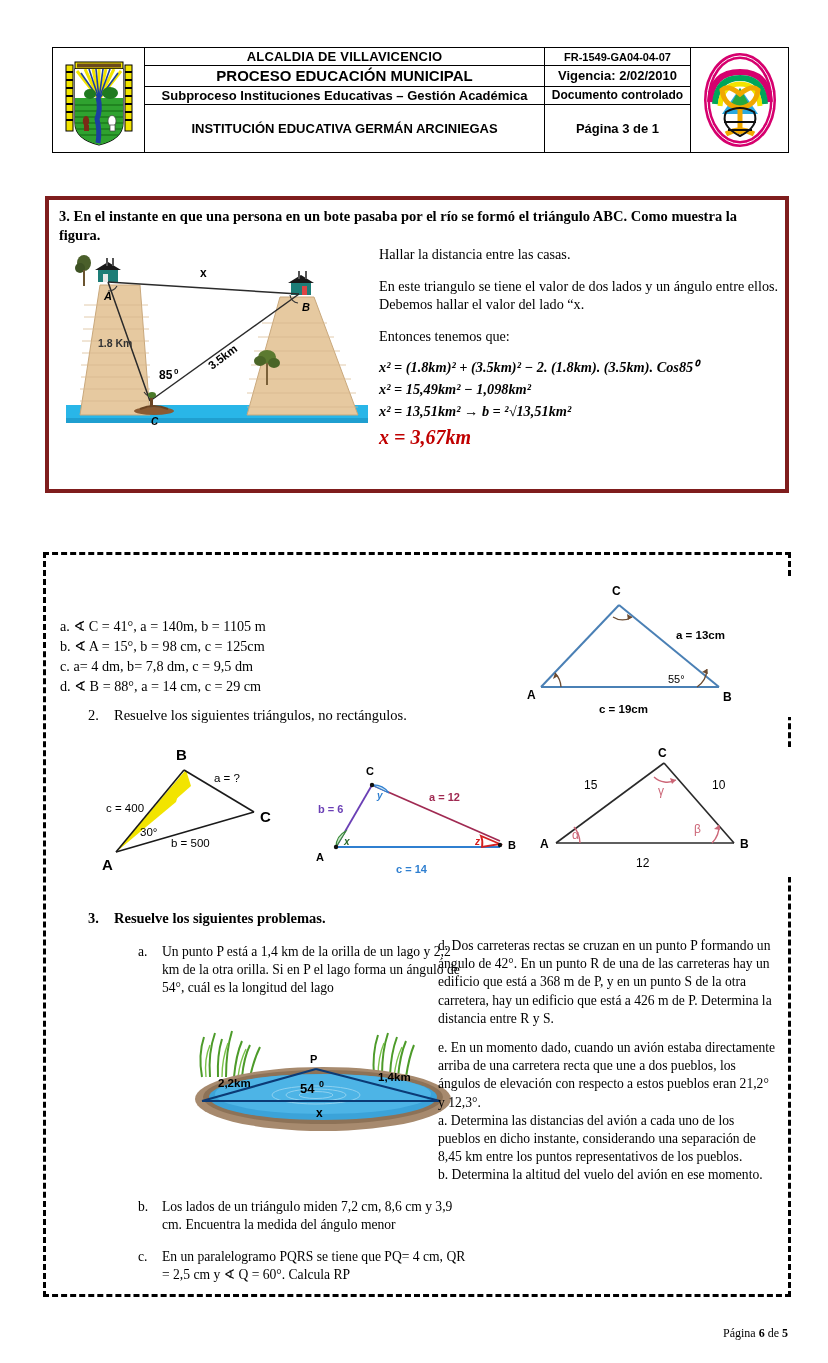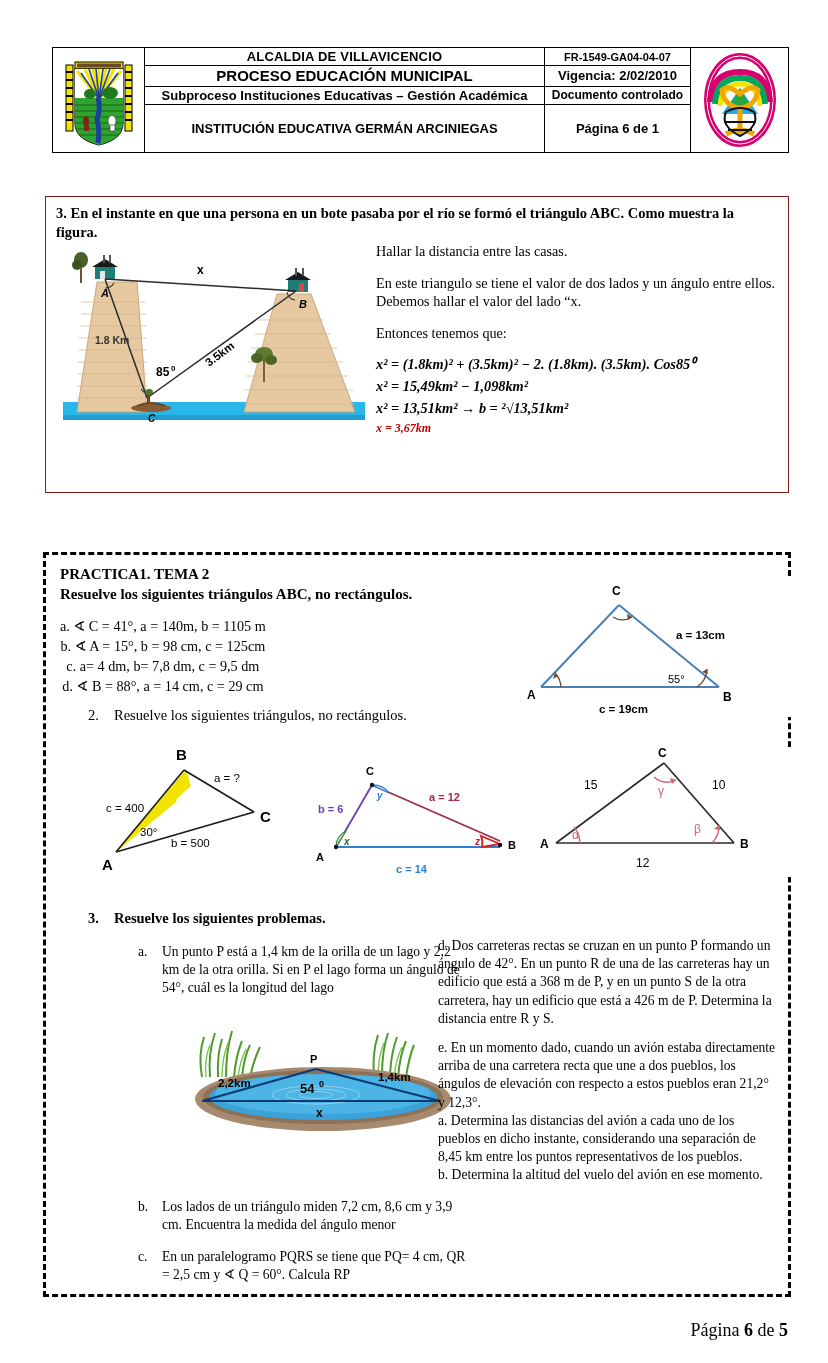--- a/index.html
+++ b/index.html
@@ -52,21 +52,21 @@
   .shield-l { width: 78px; height: 98px; display:block; margin: 0 auto; }
 
   
   .emblem-r { width: 84px; height: 100px; display:block; margin: 0 auto; }
 
   
   .box3 {
     position: absolute;
     left: 45px; top: 196px;
     width: 744px; height: 297px;
-    border: 1px solid #7f1d1d;
+    border: 4px solid #7f1d1d;
     background: #fff;
   }
   .box3-title {
     position: absolute; left: 10px; top: 7px; width: 720px;
     font-size: 14.5px; font-weight: bold; line-height: 1.30;
   }
   .fig3 {
     position: absolute; left: 13px; top: 45px;
     width: 310px; height: 185px;
   }
@@ -75,39 +75,39 @@
     font-size: 14.2px; line-height: 1.32;
   }
   .txt3 p { margin: 0 0 13px 0; }
   .eqblock {
     position: absolute; left: 330px; top: 156px; width: 404px;
     font-family: "Liberation Serif", serif;
     font-style: italic; font-weight: bold;
     font-size: 14.3px; line-height: 1.55;
   }
   .eqblock div { white-space: nowrap; }
-  .eq-red { color: #c00000; font-size: 12px; }
+  .eq-red { color: #c00000; font-size: 20px; }
 
   
   .practice {
     position: absolute;
     left: 43px; top: 552px;
     width: 748px; height: 745px;
     border: 3px dashed #000;
     background: #fff;
   }
   .pr-head {
     position: absolute; left: 14px; top: 10px;
     font-size: 15px; font-weight: bold; line-height: 1.33;
   }
   .pr-list {
     position: absolute; left: 14px; top: 62px;
     font-size: 14.2px; line-height: 1.40;
   }
-  .pr-list div { white-space: nowrap; text-align: center; }
+  .pr-list div { white-space: nowrap; }
 
   .fig-tri1 { position: absolute; left: 455px; top: 22px; width: 300px; height: 140px; }
 
   .q2 {
     position: absolute; left: 42px; top: 152px;
     font-size: 14.5px; font-weight: normal;
   }
   .q2 .num { display: inline-block; width: 26px; }
 
   .fig-tri2 { position: absolute; left: 30px; top: 185px;  width: 260px; height: 135px; }
@@ -130,21 +130,21 @@
   }
   .col-right p { margin: 0 0 11px 0; }
   .item { display: flex; margin-bottom: 11px; }
   .item .lbl { width: 24px; flex: 0 0 24px; }
   .item .bdy { flex: 1 1 auto; }
 
   .fig-lake { position: absolute; left: 50px; top: 76px; width: 270px; height: 120px; }
 
   .footer {
     position: absolute; right: 40px; bottom: 22px;
-    font-size: 18px;
+    font-size: 12px;
   }
   .footer b { font-weight: bold; }
 
   text { font-family: "Liberation Sans", sans-serif; }
 </style>
 </head>
 <body>
 
 <div class="header-wrap">
   <table class="hdr">
@@ -253,21 +253,21 @@
     <tr>
       <td class="cell-mid t-proceso">PROCESO EDUCACIÓN MUNICIPAL</td>
       <td class="cell-code t-vig">Vigencia: 2/02/2010</td>
     </tr>
     <tr>
       <td class="cell-mid t-subproc">Subproceso Instituciones Educativas – Gestión Académica</td>
       <td class="cell-code t-doc">Documento controlado</td>
     </tr>
     <tr style="height:48px">
       <td class="cell-mid t-inst">INSTITUCIÓN EDUCATIVA GERMÁN ARCINIEGAS</td>
-      <td class="cell-code t-pag">Página 6 de 1</td>
+      <td class="cell-code t-pag">Página 3 de 1</td>
     </tr>
   </tbody>
     </table>
 </div>
 
 <div class="box3">
 
   <div class="box3-title">3. En el instante en que una persona en un bote pasaba por el río se formó el triángulo ABC. Como muestra la figura.</div>
 
   <svg class="fig3" viewBox="0 0 310 185">
@@ -366,24 +366,20 @@
   <div class="eqblock">
     <div>x² = (1.8km)² + (3.5km)² − 2. (1.8km). (3.5km). Cos85⁰</div>
     <div>x² = 15,49km² − 1,098km²</div>
     <div>x² = 13,51km² → b = ²√13,51km²</div>
     <div class="eq-red">x = 3,67km</div>
   </div>
 </div>
 
 <div class="practice">
 
-  <div class="pr-head">
-    <div>PRACTICA1. TEMA 2</div>
-    <div>Resuelve los siguientes triángulos ABC, no rectángulos.</div>
-  </div>
 
   <div class="pr-list">
     <div>a. ∢ C = 41°, a = 140m, b = 1105 m</div>
     <div>b. ∢ A = 15°, b = 98 cm, c = 125cm</div>
     <div>c. a= 4 dm, b= 7,8 dm, c = 9,5 dm</div>
     <div>d. ∢ B = 88°, a = 14 cm, c = 29 cm</div>
   </div>
 
   <svg class="fig-tri1" viewBox="0 0 300 140">
     <rect x="0" y="0" width="300" height="140" fill="#ffffff"></rect>

